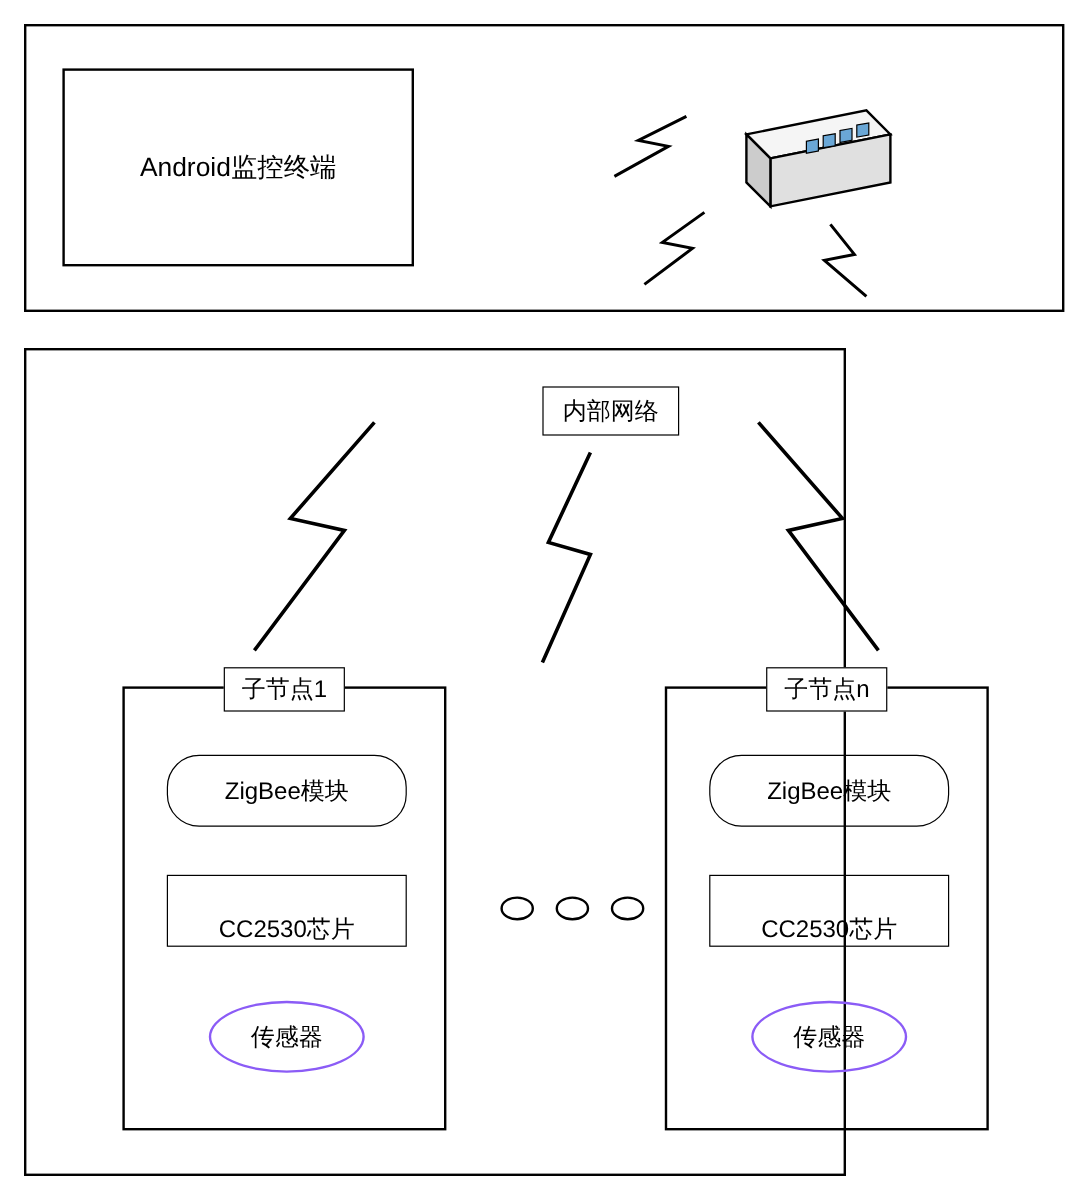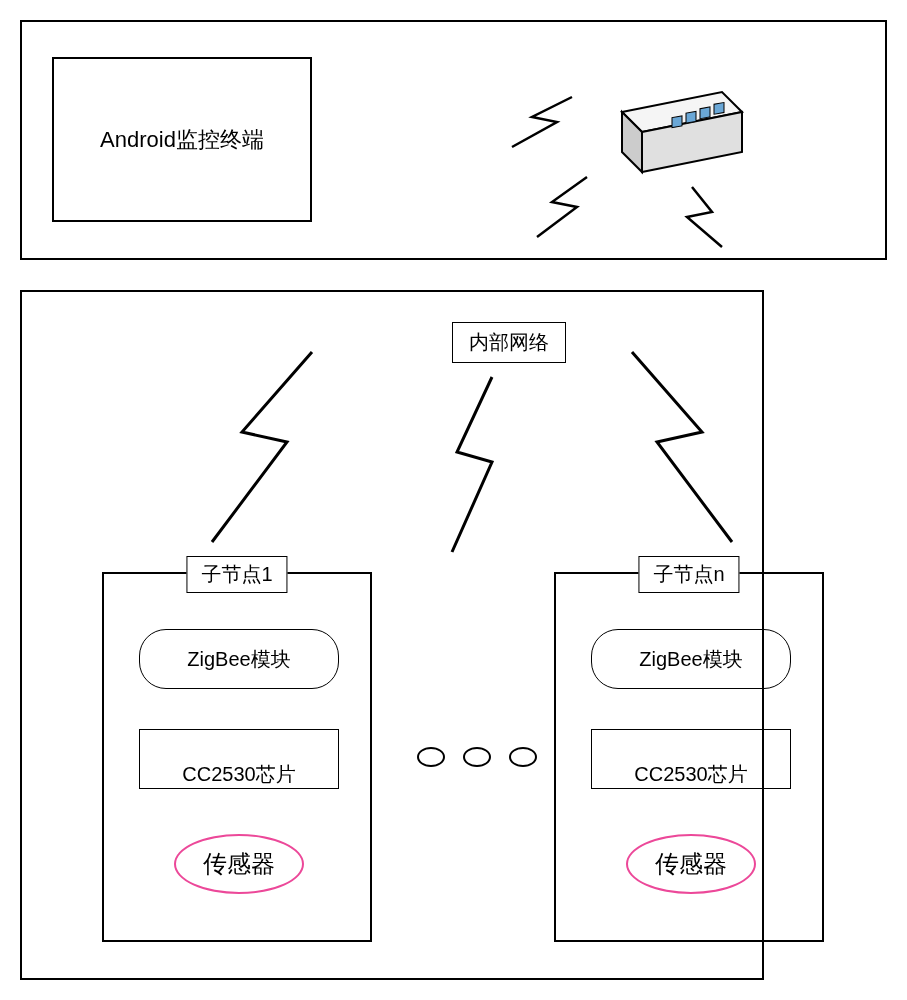--- a/index.html
+++ b/index.html
@@ -19,28 +19,28 @@
   }
   .top-panel {
     left: 20px;
     top: 20px;
     width: 867px;
     height: 240px;
   }
   .bottom-panel {
     left: 20px;
     top: 290px;
-    width: 744px;
+    width: 685px;
     height: 690px;
   }
   .android-box {
     position: absolute;
     left: 30px;
     top: 35px;
-    width: 260px;
+    width: 293px;
     height: 165px;
     border: 2px solid #000;
     display: flex;
     align-items: center;
     justify-content: center;
     font-size: 22px;
   }
   .router {
     position: absolute;
     left: 580px;
@@ -89,26 +89,26 @@
     font-size: 20px;
   }
   .zigbee { top: 55px; border-radius: 27px; }
   .cc2530 { top: 155px; align-items: flex-end; }
   .sensor {
     position: absolute;
     left: 70px;
     top: 260px;
     width: 130px;
     height: 60px;
-    border: 2px solid #ec4899;
+    border: 2px solid #8b5cf6;
     border-radius: 50%;
     display: flex;
     align-items: center;
     justify-content: center;
-    font-size: 24px;
+    font-size: 20px;
   }
   .dots {
     position: absolute;
     left: 395px;
     top: 455px;
     display: flex;
     gap: 18px;
   }
   .dot {
     width: 28px;

